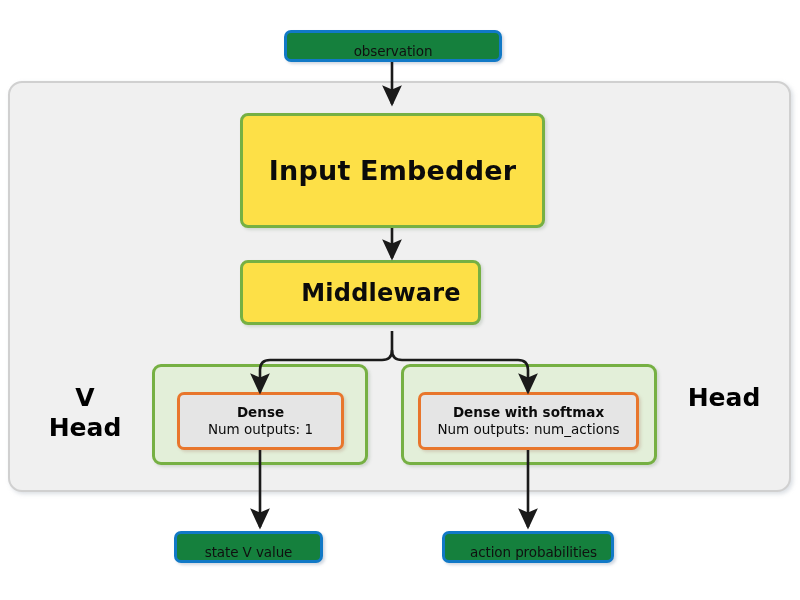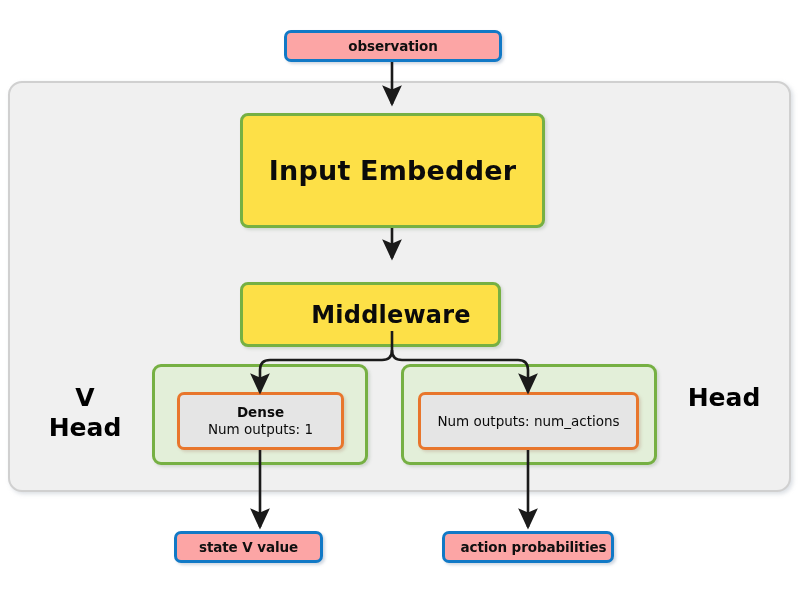--- a/index.html
+++ b/index.html
@@ -26,28 +26,29 @@
     display: flex;
     flex-direction: column;
     align-items: center;
     justify-content: center;
     text-align: center;
     z-index: 3;
   }
 
   
   .io-node {
-    background: #fca5a5;
+    background: #15803d;
     border: 3px solid #1179C6;
     border-radius: 7px;
     box-shadow: 2px 2px 3px rgba(120,140,170,0.35);
     color: #101010;
-    font-weight: bold;
+    font-weight: normal;
     font-size: 13.5px;
     letter-spacing: -0.1px;
+    justify-content: flex-end;
   }
 
   
   .green-node {
     background: #fde047;
     border: 3px solid #76B043;
     border-radius: 8px;
     box-shadow: 2px 2px 3px rgba(140,160,140,0.3);
     color: #0b0b0b;
     font-weight: bold;
@@ -152,39 +153,40 @@
   </svg>
 
   <div class="node io-node" style="left:284px; top:30px; width:218px; height:32px;">
     <span>observation</span>
   </div>
 
   <div class="node green-node big" style="left:240px; top:113px; width:305px; height:115px;">
     <span>Input Embedder</span>
   </div>
 
-  <div class="node green-node mid" style="left:240px; top:282px; width:261px; height:65px;padding-left:41px;">
+  <div class="node green-node mid" style="left:240px; top:260px; width:241px; height:65px;padding-left:41px;">
     <span>Middleware</span>
   </div>
 
   <div class="head-label" style="left:30px; top:383px; width:110px;">
     <div>V</div>
     <div>Head</div>
   </div>
 
   <div class="head-label" style="left:668px; top:383px; width:112px;">
     <div>Head</div>
   </div>
 
   <div class="node orange-node" style="left:177px; top:392px; width:167px; height:58px;">
     <span class="orange-title">Dense</span>
     <span class="orange-sub">Num outputs: 1</span>
   </div>
 
   <div class="node orange-node" style="left:418px; top:392px; width:221px; height:58px;">
+    <span class="orange-title">Dense with softmax</span>
     <span class="orange-sub">Num outputs: num_actions</span>
   </div>
 
   <div class="node io-node" style="left:174px; top:531px; width:149px; height:32px;">
     <span>state V value</span>
   </div>
 
   <div class="node io-node" style="left:442px; top:531px; width:172px; height:32px;padding-left:11px;">
     <span>action probabilities</span>
   </div>

